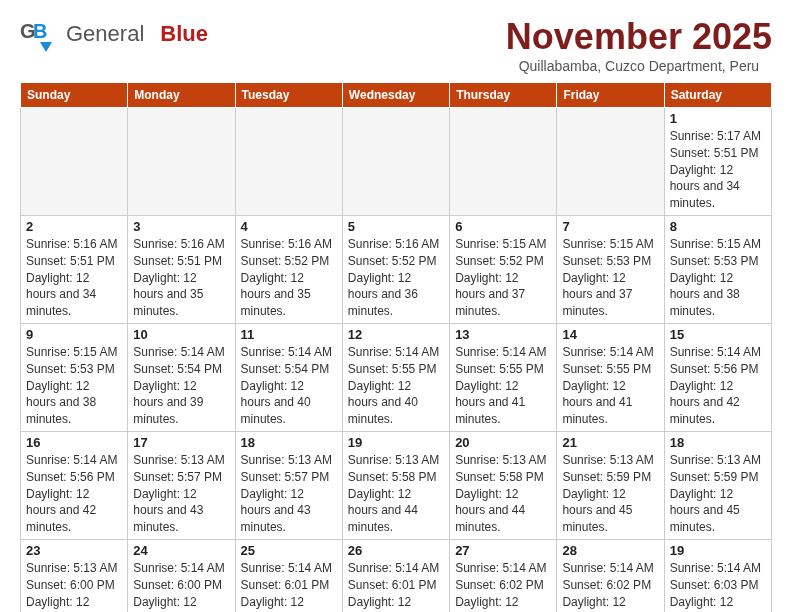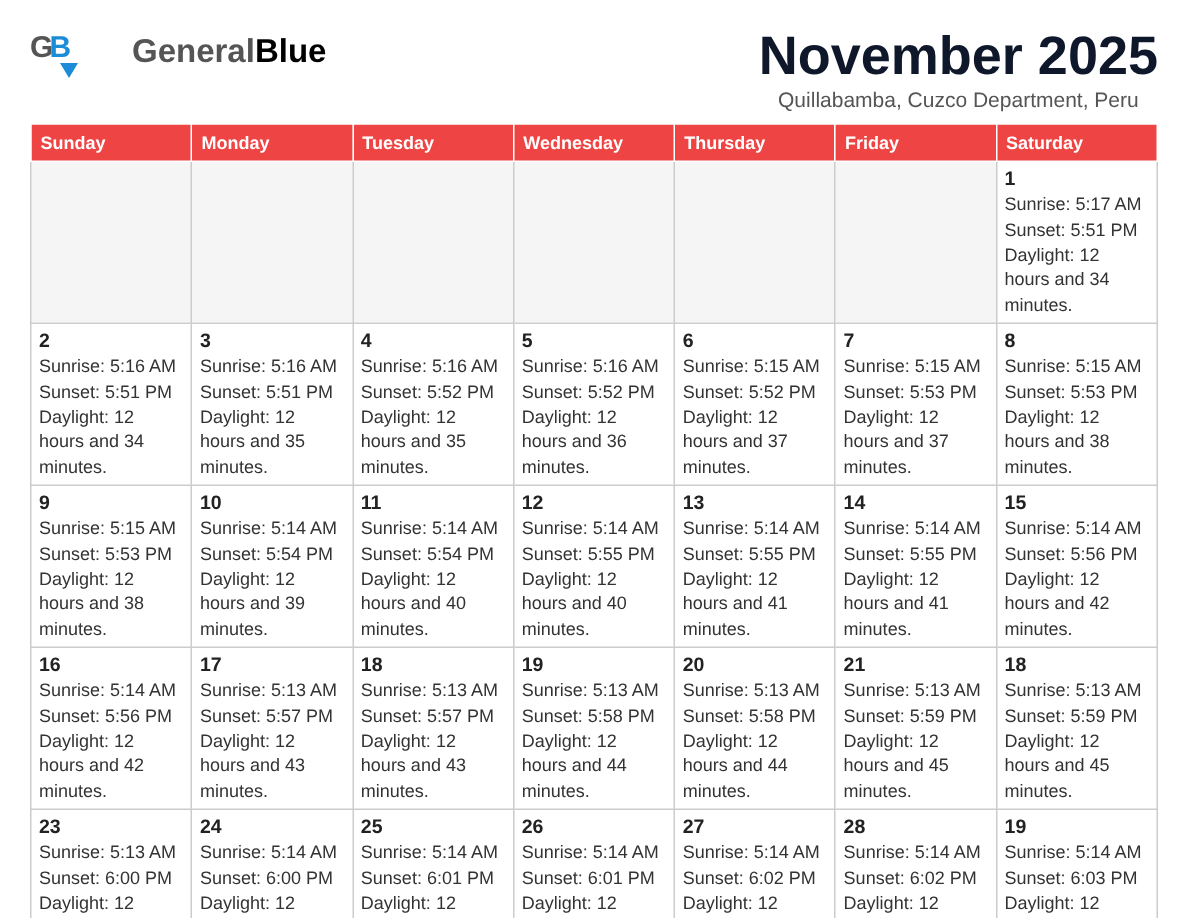--- a/index.html
+++ b/index.html
@@ -15,35 +15,35 @@
       justify-content: space-between;
       align-items: flex-start;
       margin-bottom: 8px;
     }
     .title-block {
       text-align: right;
     }
     .month-title {
       font-size: 36px;
       font-weight: bold;
-      color: #0f172a;
+      color: #7f1d1d;
       text-align: center;
     }
     .location {
       font-size: 14px;
       color: #555;
       text-align: center;
     }
     .calendar {
       width: 100%;
       border-collapse: collapse;
       table-layout: fixed;
     }
     .calendar th {
-      background: #ef4444;
+      background: #c2410c;
       color: #fff;
       font-size: 12px;
       font-weight: bold;
       text-align: left;
       padding: 5px 6px;
       border: 1px solid #fff;
     }
     .calendar td {
       border: 1px solid #ccc;
       vertical-align: top;
@@ -88,21 +88,21 @@
 
 <div class="header">
   <div class="logo-wrapper">
     <div class="logo-row">
       <svg class="logo-icon" viewBox="0 0 40 36">
         <text x="0" y="22" font-family="Arial" font-size="20" font-weight="bold" fill="#555">G</text>
         <text x="13" y="22" font-family="Arial" font-size="20" font-weight="bold" fill="#1a8cd8">B</text>
         <polygon points="20,26 32,26 26,36" fill="#1a8cd8"></polygon>
       </svg>
       <div>
-        <span style="font-size:22px;font-weight:bold;color:#555;margin-left:22px;">General</span><span style="font-size:22px;font-weight:bold;color:#000000;">Blue</span>
+        <span style="font-size:22px;font-weight:normal;color:#555;">General</span><span style="font-size:22px;font-weight:bold;color:#b91c1c;padding-left:16px;">Blue</span>
       </div>
     </div>
   </div>
   <div class="title-block">
     <div class="month-title">November 2025</div>
     <div class="location">Quillabamba, Cuzco Department, Peru</div>
   </div>
 </div>
 
 <table class="calendar">

